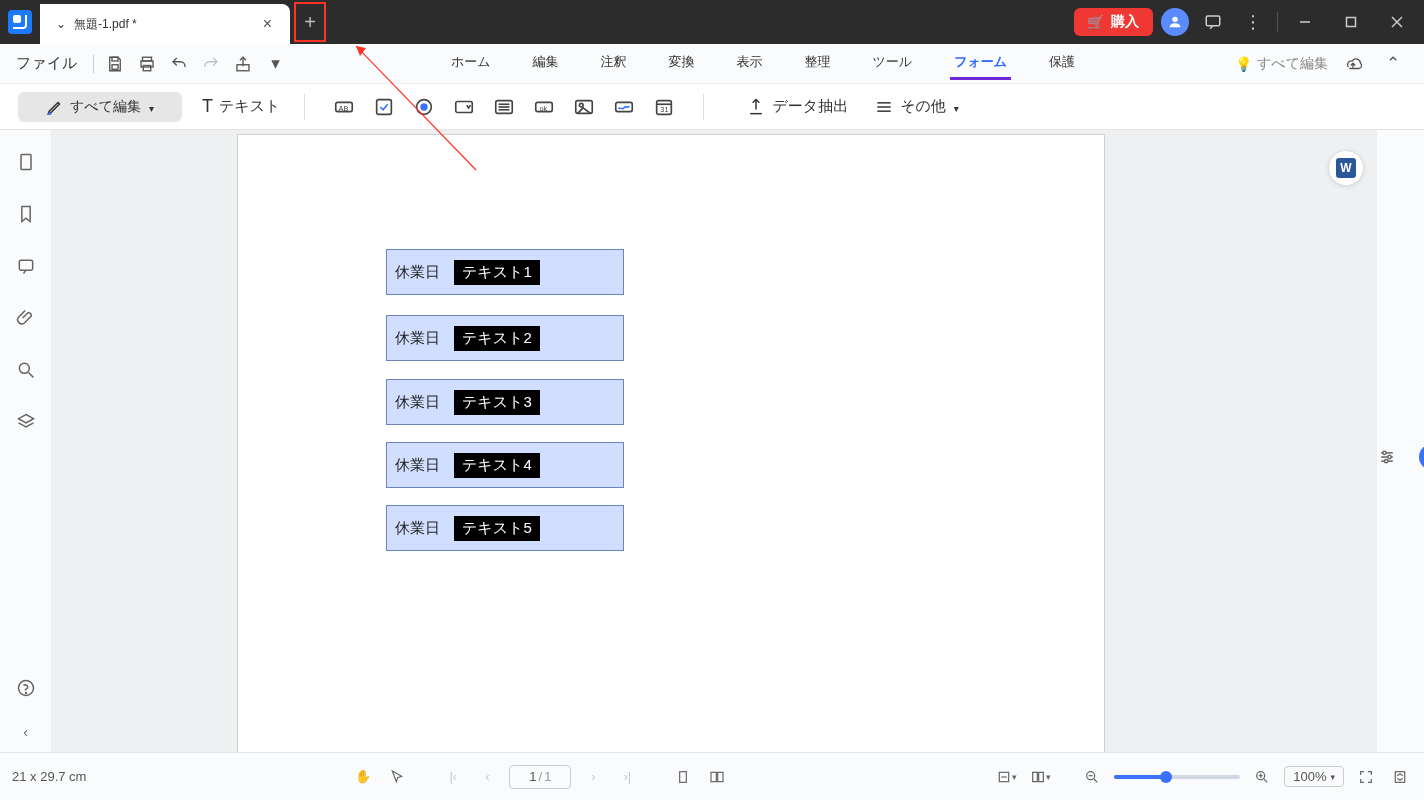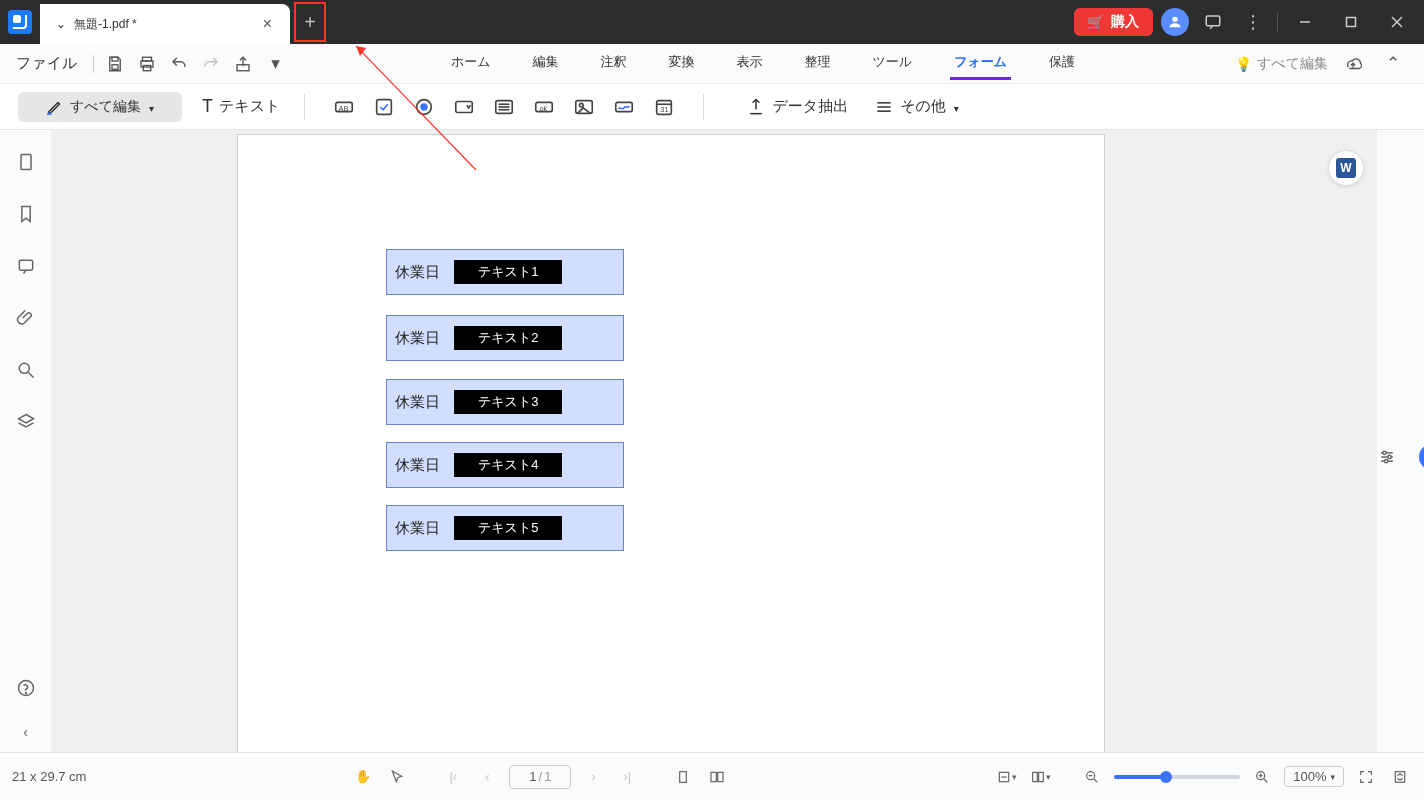--- a/index.html
+++ b/index.html
@@ -49,21 +49,21 @@
 
 
 .workspace { position:absolute; top:130px; left:0; right:0; bottom:36px; display:flex; }
 .leftbar { width:52px; background:#fafbfc; border-right:1px solid #eee; display:flex; flex-direction:column; align-items:center; padding-top:20px; gap:28px; }
 .lb-icon { width:24px; height:24px; color:#666; cursor:pointer; display:flex; align-items:center; justify-content:center; }
 .lb-bottom { margin-top:auto; margin-bottom:20px; display:flex; flex-direction:column; align-items:center; gap:20px; }
 .canvas-area { flex:1; background:#eef0f2; position:relative; overflow:hidden; }
 .page { position:absolute; left:185px; top:4px; width:868px; height:100%; background:#fff; border:1px solid #d0d0d0; }
 .field { position:absolute; left:148px; width:238px; height:46px; border:1.5px solid #6b83c0; background:#d1deff; display:flex; align-items:center; padding:0 8px; gap:14px; }
 .field-label { font-size:15px; color:#222; }
-.field-tag { background:#000; color:#fff; font-size:13px; padding:3px 24px; }
+.field-tag { background:#000; color:#fff; font-size:15px; padding:3px 8px; }
 .rightbar { width:48px; background:#fafbfc; border-left:1px solid #eee; display:flex; align-items:center; padding-top:20px; gap:22px; }
 .rb-icon { width:28px; height:28px; display:flex; align-items:center; justify-content:center; cursor:pointer; }
 .ai-badge { width:26px; height:26px; border-radius:50%; background:#3a72ff; color:#fff; font-size:11px; font-weight:700; display:flex; align-items:center; justify-content:center; }
 .word-badge { width:36px; height:36px; border-radius:50%; background:#fff; border:1px solid #ddd; box-shadow:0 1px 4px rgba(0,0,0,0.1); display:flex; align-items:center; justify-content:center; position:absolute; right:60px; top:150px; z-index:5; }
 .w-inner { width:20px; height:20px; background:#2b579a; border-radius:3px; color:#fff; font-size:12px; font-weight:700; display:flex; align-items:center; justify-content:center; }
 .tr-badge { width:26px; height:26px; background:#2b579a; border-radius:4px; color:#fff; font-size:11px; font-weight:700; display:flex; align-items:center; justify-content:center; position:relative; }
 .tr-badge::after { content:"文"; position:absolute; right:-3px; bottom:-3px; background:#f55; color:#fff; font-size:8px; width:12px; height:12px; border-radius:2px; display:flex; align-items:center; justify-content:center; }
 
 
 .arrow-line { position:absolute; left:356px; top:46px; width:130px; height:130px; pointer-events:none; z-index:20; }

